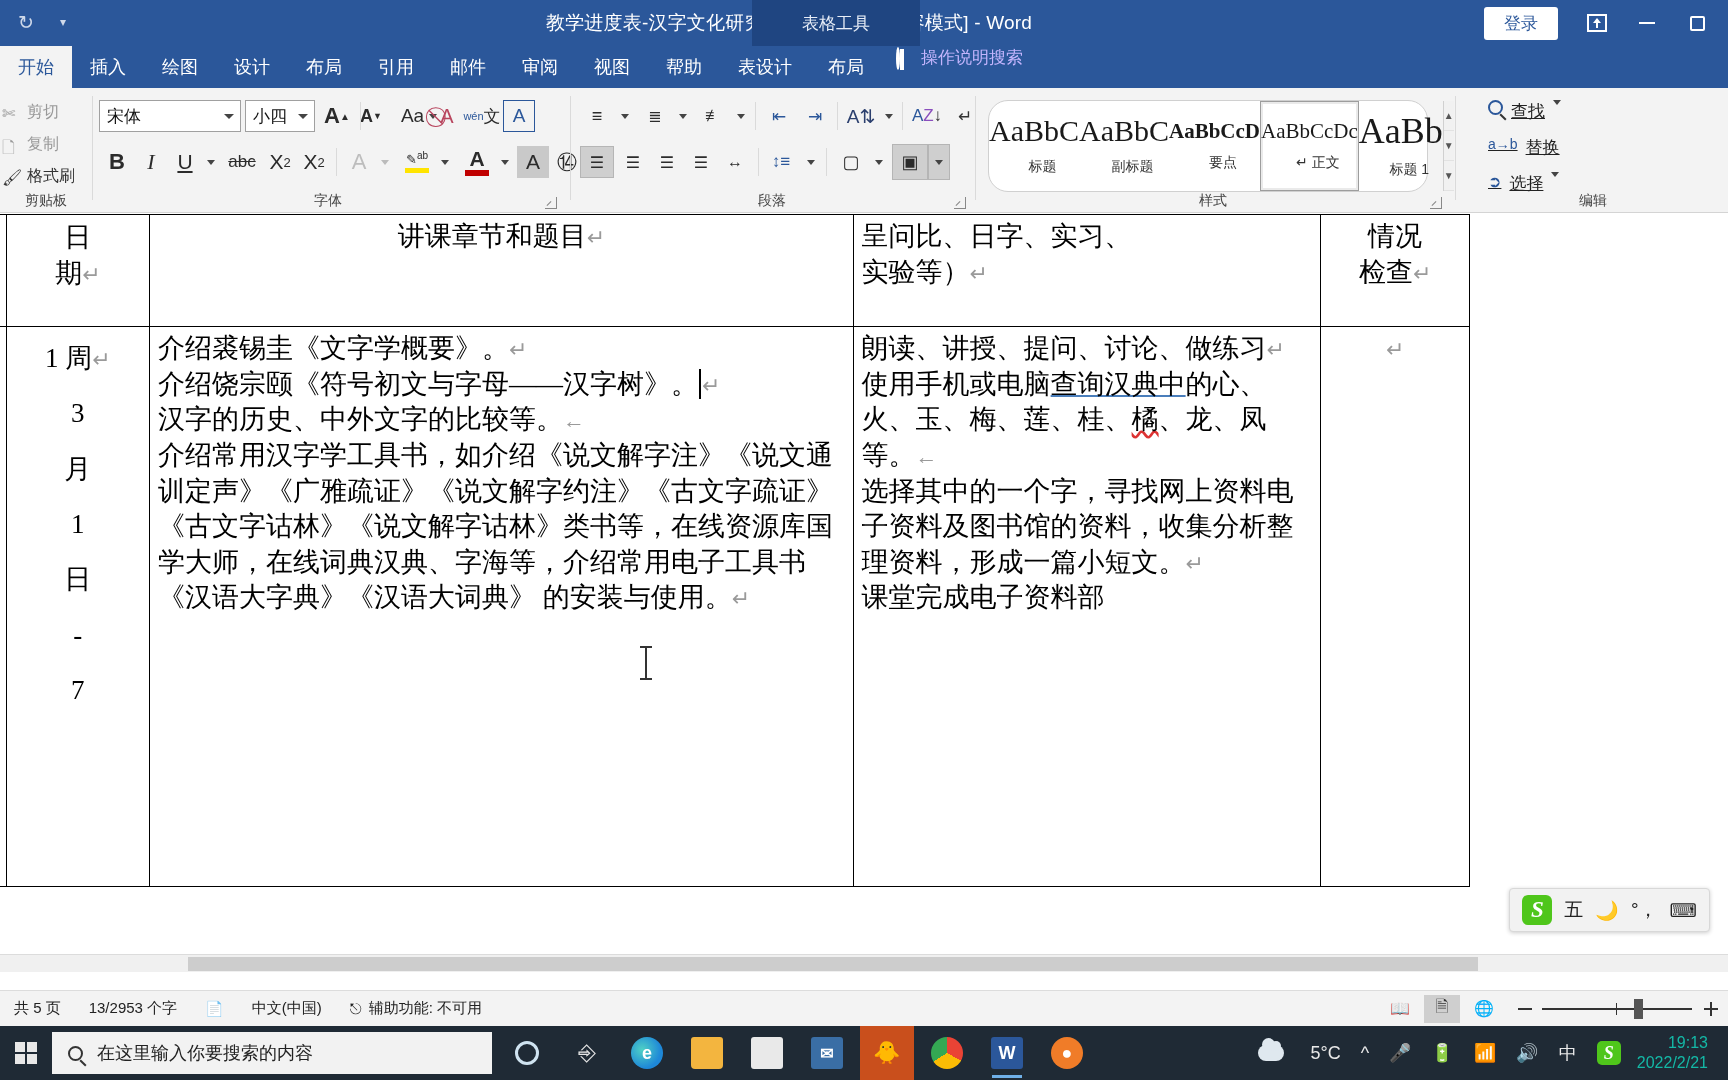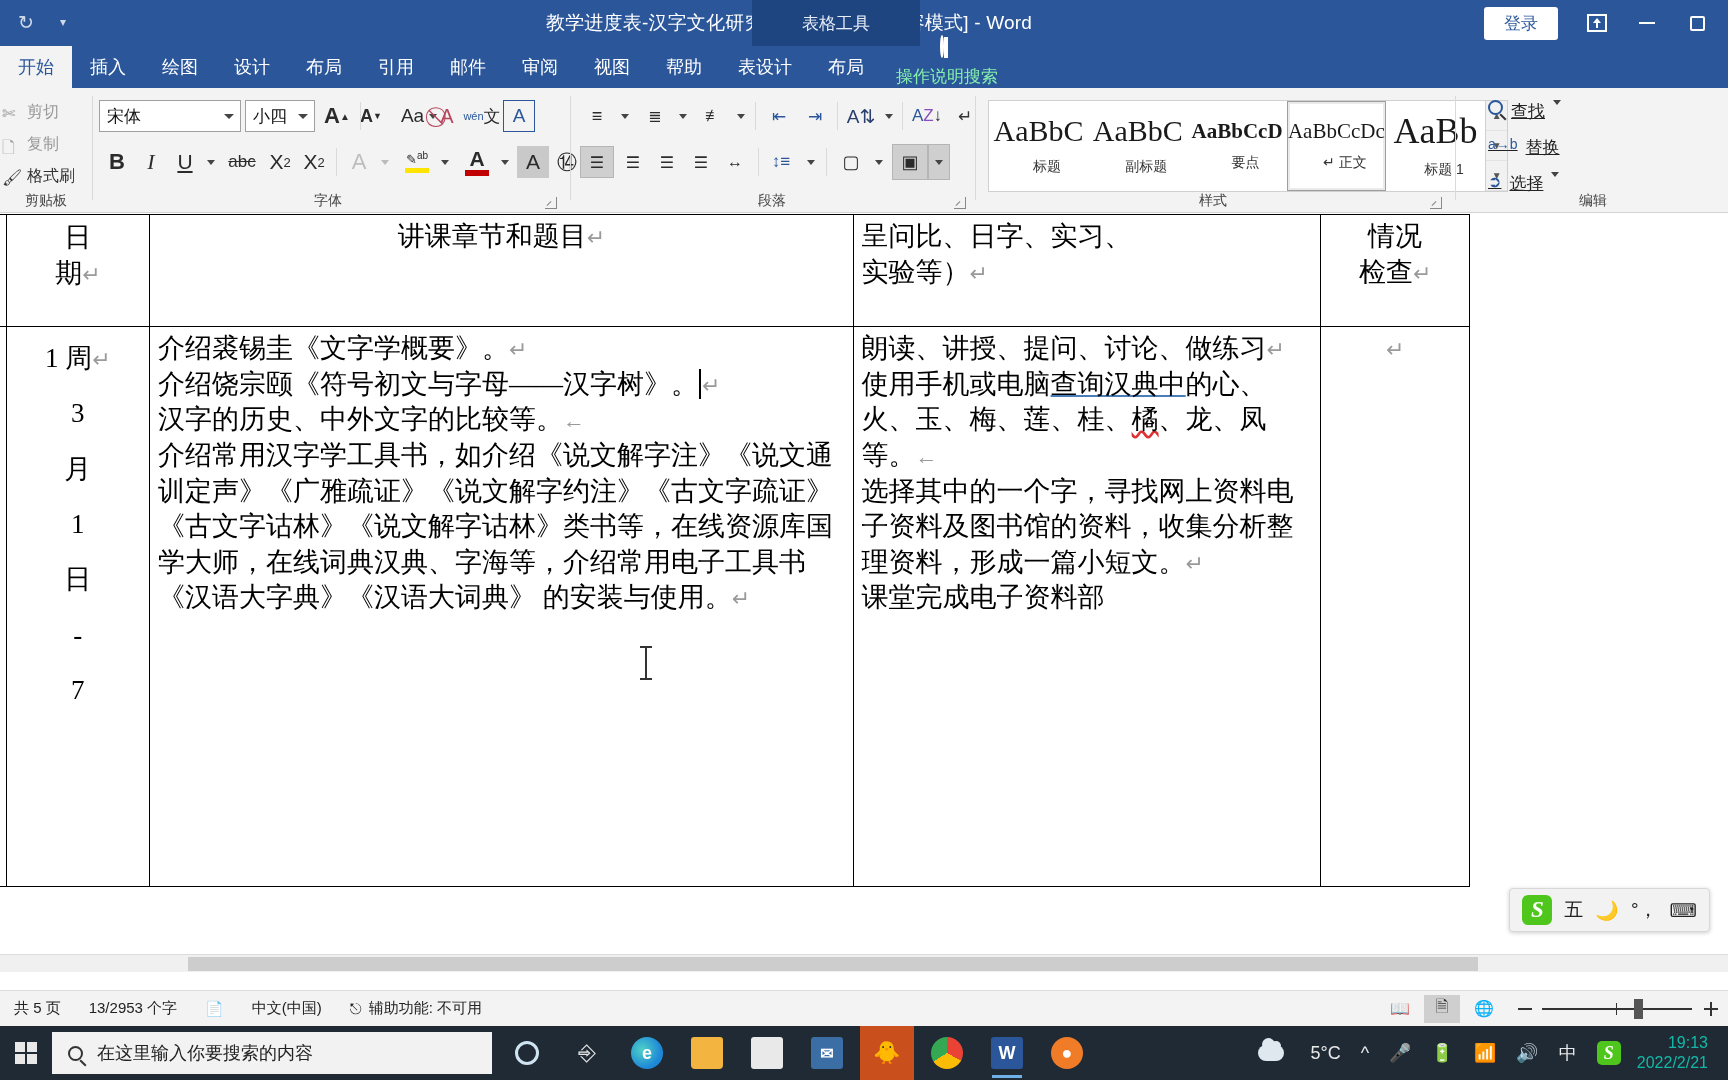--- a/index.html
+++ b/index.html
@@ -52,28 +52,28 @@
     border-left: 4px solid transparent; border-right: 4px solid transparent;
     border-bottom: 5px solid #fff;
   }
   .minimize-glyph { width: 16px; height: 2px; background: #fff; }
   .restore-glyph { width: 15px; height: 15px; border: 2px solid #fff; border-radius: 2px; }
 
   
   .tabsrow {
     position: absolute; left: 0; top: 46px; width: 1728px; height: 42px;
     background: #2b579a; color: #fff;
-    display: flex; align-items: flex-end;
+    display: flex; align-items: flex-start;
   }
   .tab {
     display: flex; align-items: center; justify-content: center;
     padding: 0 18px; font-size: 18px; color: #fff; height: 42px;
   }
   .tab.active { background: #f3f3f3; color: #2b579a; font-weight: normal; }
-  .tellme { display: flex; align-items: center; gap: 10px; padding: 0 14px; font-size: 17px; color: #86efac; flex-direction: column; }
+  .tellme { display: flex; align-items: center; gap: 10px; padding: 0 14px; font-size: 17px; color: #c4b5fd; }
   .bulb {
     width: 15px; height: 18px; position: relative;
   }
   .bulb .bulb-top { width: 13px; height: 13px; border: 2px solid #fff; border-radius: 50%; }
   .bulb .bulb-base { width: 8px; height: 4px; border-left: 2px solid #fff; border-right: 2px solid #fff; border-bottom: 2px solid #fff; margin: 0 auto; }
 
   
   .ribbon {
     position: absolute; left: 0; top: 88px; width: 1728px; height: 125px;
     background: #f3f3f3; border-bottom: 1px solid #d4d4d4;
@@ -453,21 +453,21 @@
       <div class="ricon sel" style="left:320px; top:56px; width:36px; height:36px; font-size:18px;">▣</div>
       <div class="ricon sel" style="left:356px; top:56px; width:22px; height:36px;">
           <span class="mini-caret"></span>
         </div>
       <div class="rgroup-label">段落</div>
       <div class="dialog-launch"></div>
     </div>
     <div class="rsep" style="left:975px;"></div>
 
     <div class="rgroup" style="left:978px; width:470px;">
-      <div class="gallery" style="left:10px; width:520px;">
+      <div class="gallery" style="left:10px; width:440px;border-radius:20px;">
         <div class="gal-item">
           <span class="gal-sample" style="font-size:30px">AaBbC</span>
           <span class="gal-name">标题</span>
         </div>
         <div class="gal-item">
           <span class="gal-sample" style="font-size:30px">AaBbC</span>
           <span class="gal-name">副标题</span>
         </div>
         <div class="gal-item">
           <span class="gal-sample" style="font-size:21px; font-weight:bold">AaBbCcD</span>

